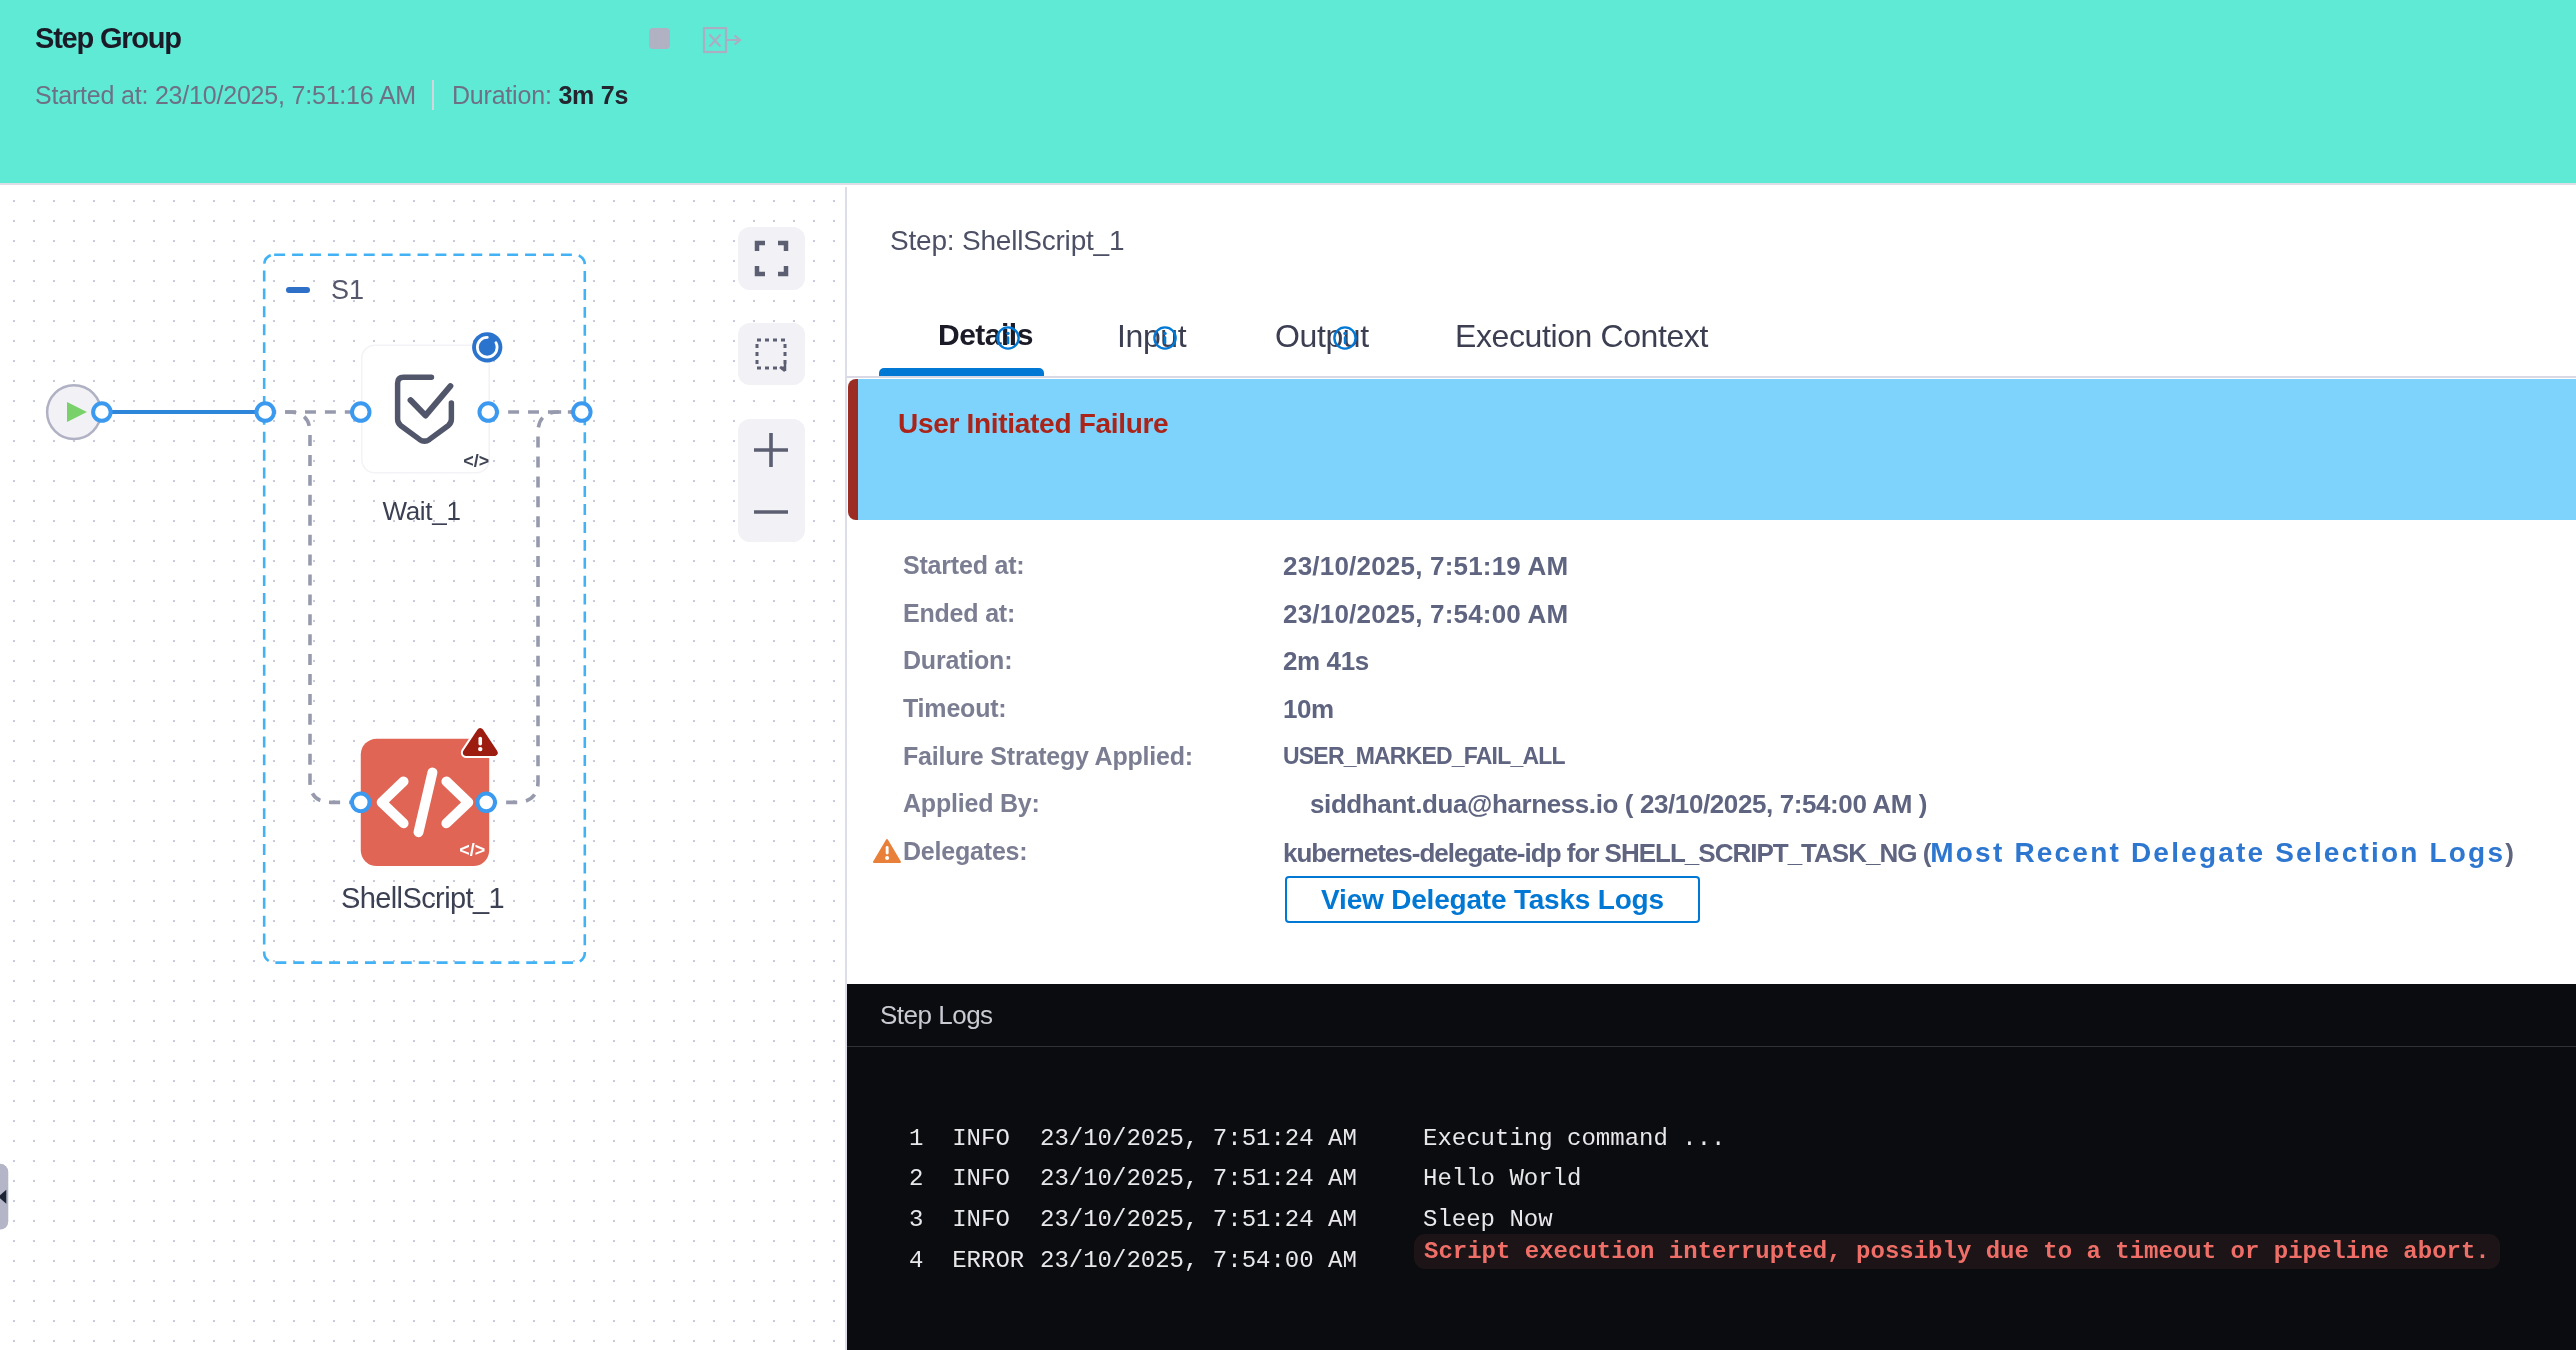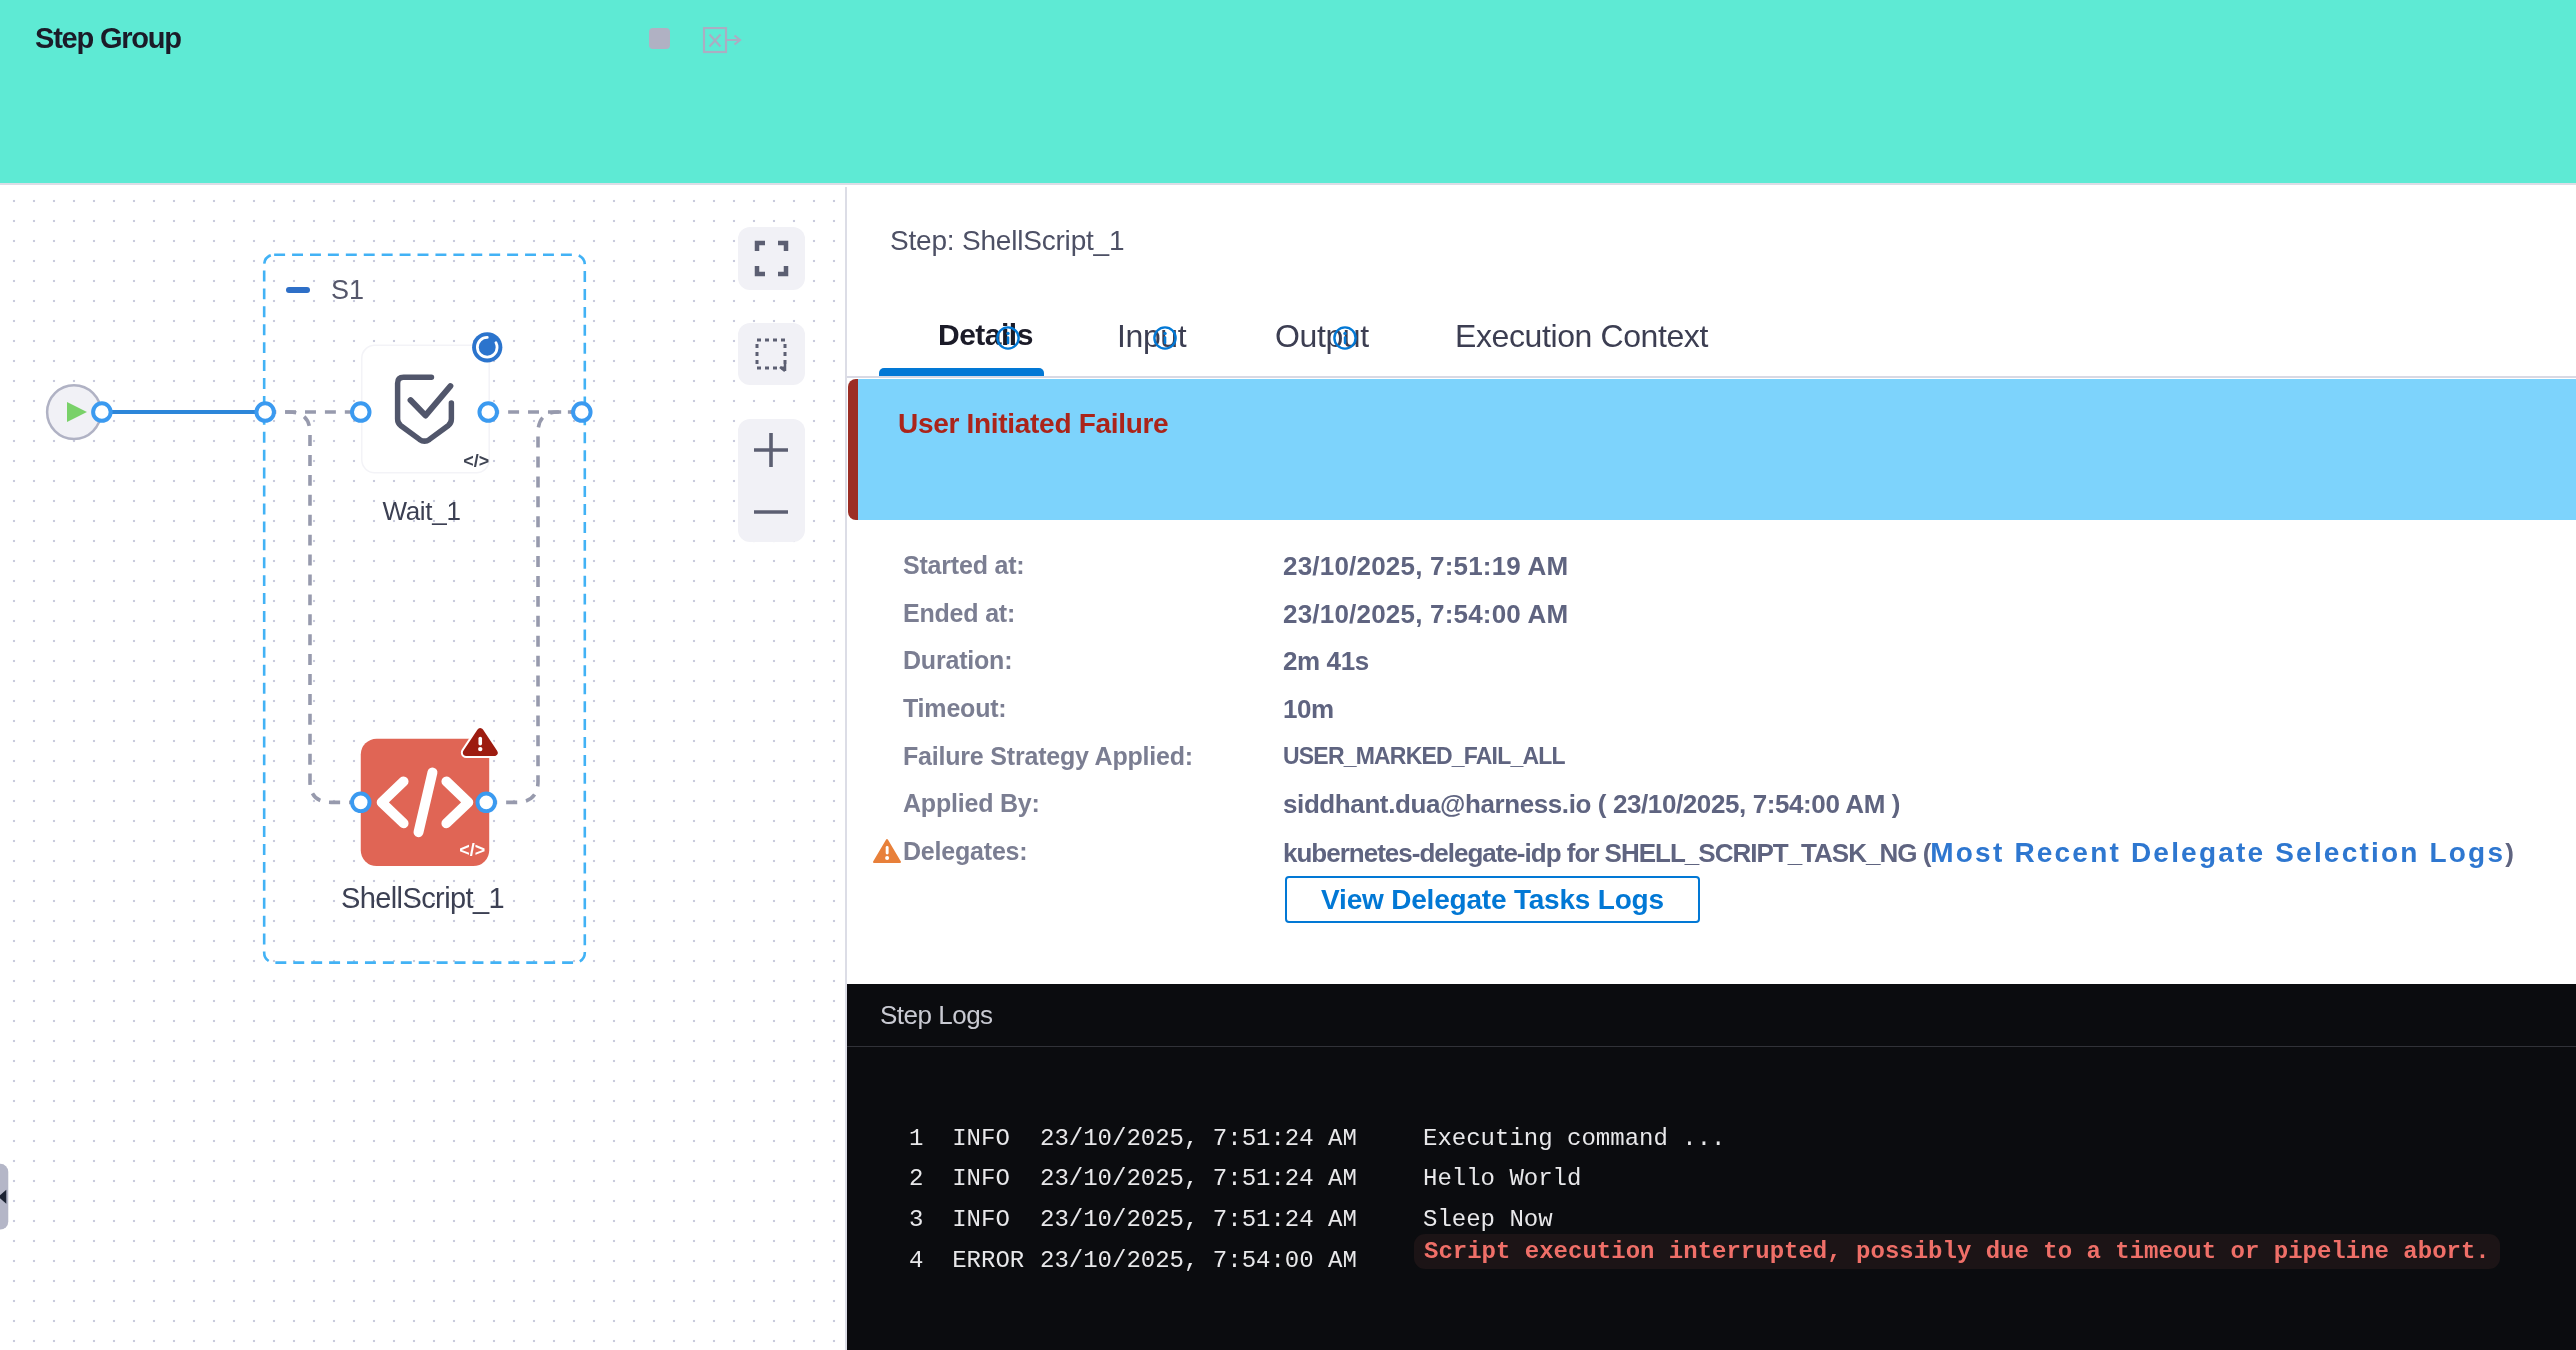--- a/index.html
+++ b/index.html
@@ -58,20 +58,21 @@
   #logs-h { position:absolute; left:880px; top:1000px; font-size:26px; letter-spacing:-0.5px; color:#c9cad2; }
   #logs-sep { position:absolute; left:847px; top:1046px; width:1729px; height:1px; background:#313238; }
   .ll { position:absolute; font-family:"Liberation Mono", monospace; font-size:24px; color:#e8e8ea; white-space:pre; }
   .ll.err { color:#ef6f68; font-weight:700; background:#1c1416; padding:4px 10px; }
 </style>
 </head>
 <body>
 
 <div id="tophdr">
   <div id="tg-title">Step Group</div>
+  <div id="tg-sub">Started at: 23/10/2025, 7:51:16 AM<span class="vdiv"></span>Duration: <b>3m 7s</b></div>
   <svg class="abs" style="left:648px;top:27px" width="100" height="28" viewBox="0 0 100 28">
     <rect x="1" y="1" width="21" height="21" rx="4" fill="#b0b1c3"></rect>
     <rect x="56" y="1" width="22" height="24" fill="none" stroke="#abadc2" stroke-width="2.2"></rect>
     <path d="M61.5 7.5 L72.5 19.5 M72.5 7.5 L61.5 19.5" stroke="#abadc2" stroke-width="2.2" fill="none"></path>
     <path d="M78 13 H91.5 M86.5 8.5 L92 13 L86.5 17.5" stroke="#abadc2" stroke-width="2.2" fill="none"></path>
   </svg>
 </div>
 
 <div id="canvas">
   <svg id="cansvg" width="845" height="1163" viewBox="0 0 848 1168">
@@ -186,21 +187,21 @@
 <div class="dval dd" style="top:551px;">23/10/2025, 7:51:19 AM</div>
 <div class="dlab" style="top:599px;">Ended at:</div>
 <div class="dval dd" style="top:599px;">23/10/2025, 7:54:00 AM</div>
 <div class="dlab" style="top:646px;">Duration:</div>
 <div class="dval" style="top:646px;">2m 41s</div>
 <div class="dlab" style="top:694px;">Timeout:</div>
 <div class="dval" style="top:694px;">10m</div>
 <div class="dlab" style="top:742px;">Failure Strategy Applied:</div>
 <div class="dval caps" style="top:743px;">USER_MARKED_FAIL_ALL</div>
 <div class="dlab" style="top:789px;">Applied By:</div>
-<div class="dval" style="top:789px;">siddhant.dua@harness.io ( 23/10/2025, 7:54:00 AM )</div>
+<div class="dval" style="top:789px;margin-left:27px;">siddhant.dua@harness.io ( 23/10/2025, 7:54:00 AM )</div>
 <svg class="abs" style="left:873px; top:838px;" width="28" height="26" viewBox="0 0 28 26">
   <path d="M14 2 L27 24 L1 24 Z" fill="#e8803a" stroke="#e8803a" stroke-width="2" stroke-linejoin="round"></path>
   <rect x="12.7" y="8" width="2.9" height="8.5" rx="1.4" fill="#fff"></rect>
   <circle cx="14.1" cy="20" r="2" fill="#fff"></circle>
 </svg>
 <div class="dlab" style="top:837px;">Delegates:</div>
 <div class="dval dg" style="top:837px;">kubernetes-delegate-idp for SHELL_SCRIPT_TASK_NG (<span class="lnk">Most Recent Delegate Selection Logs</span>)</div>
 <div id="vdtl">View Delegate Tasks Logs</div>
 <div id="logs"></div>
 <div id="logs-h">Step Logs</div>

